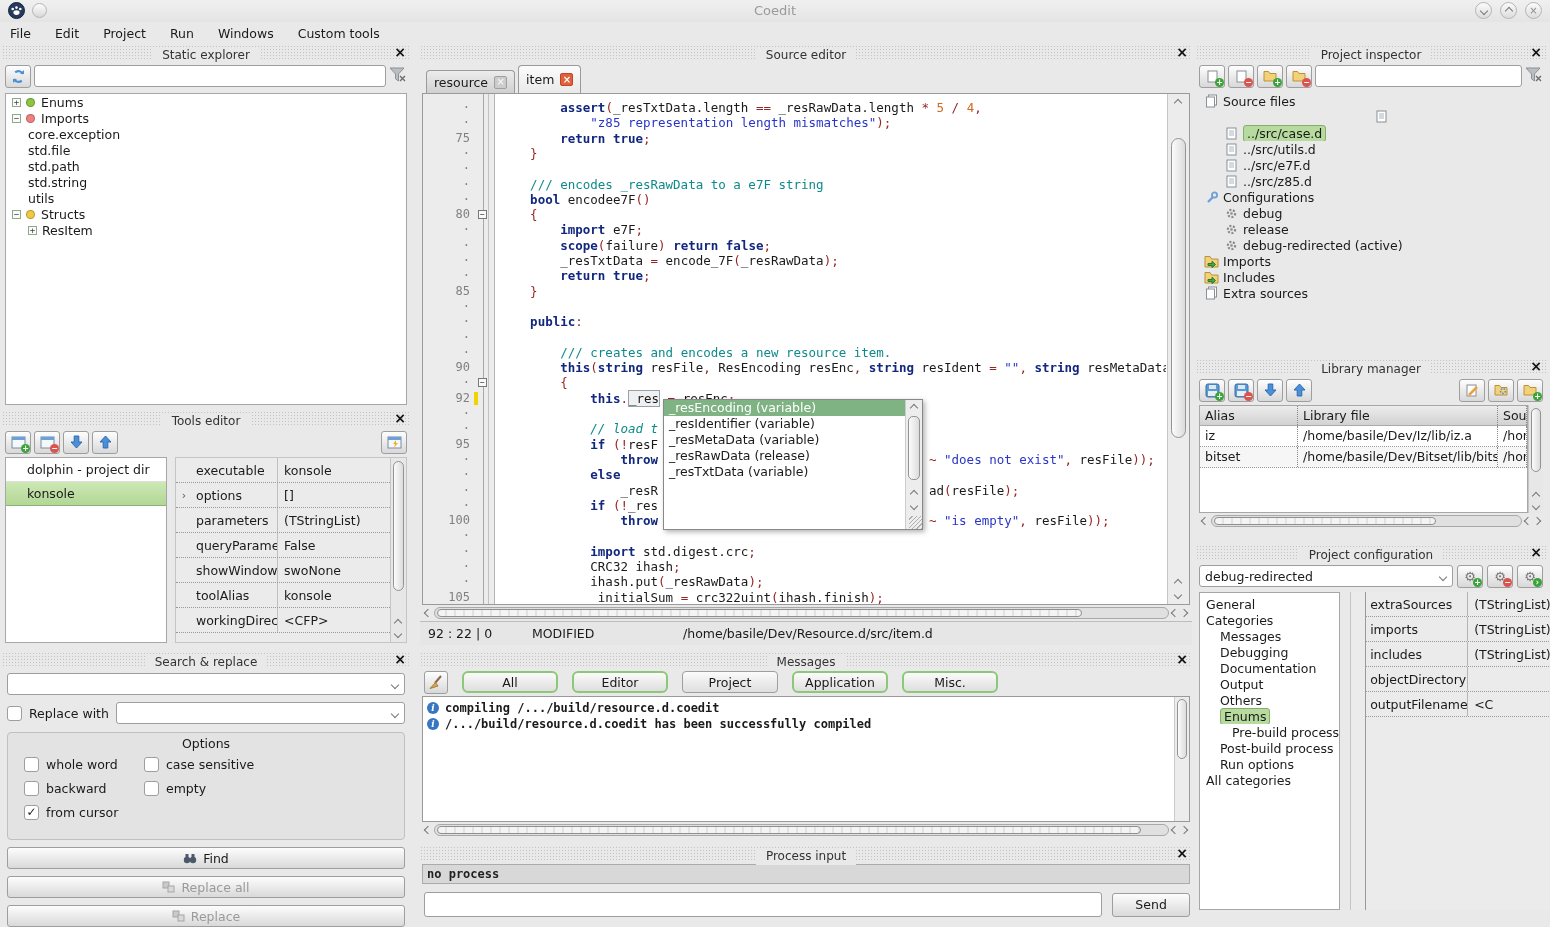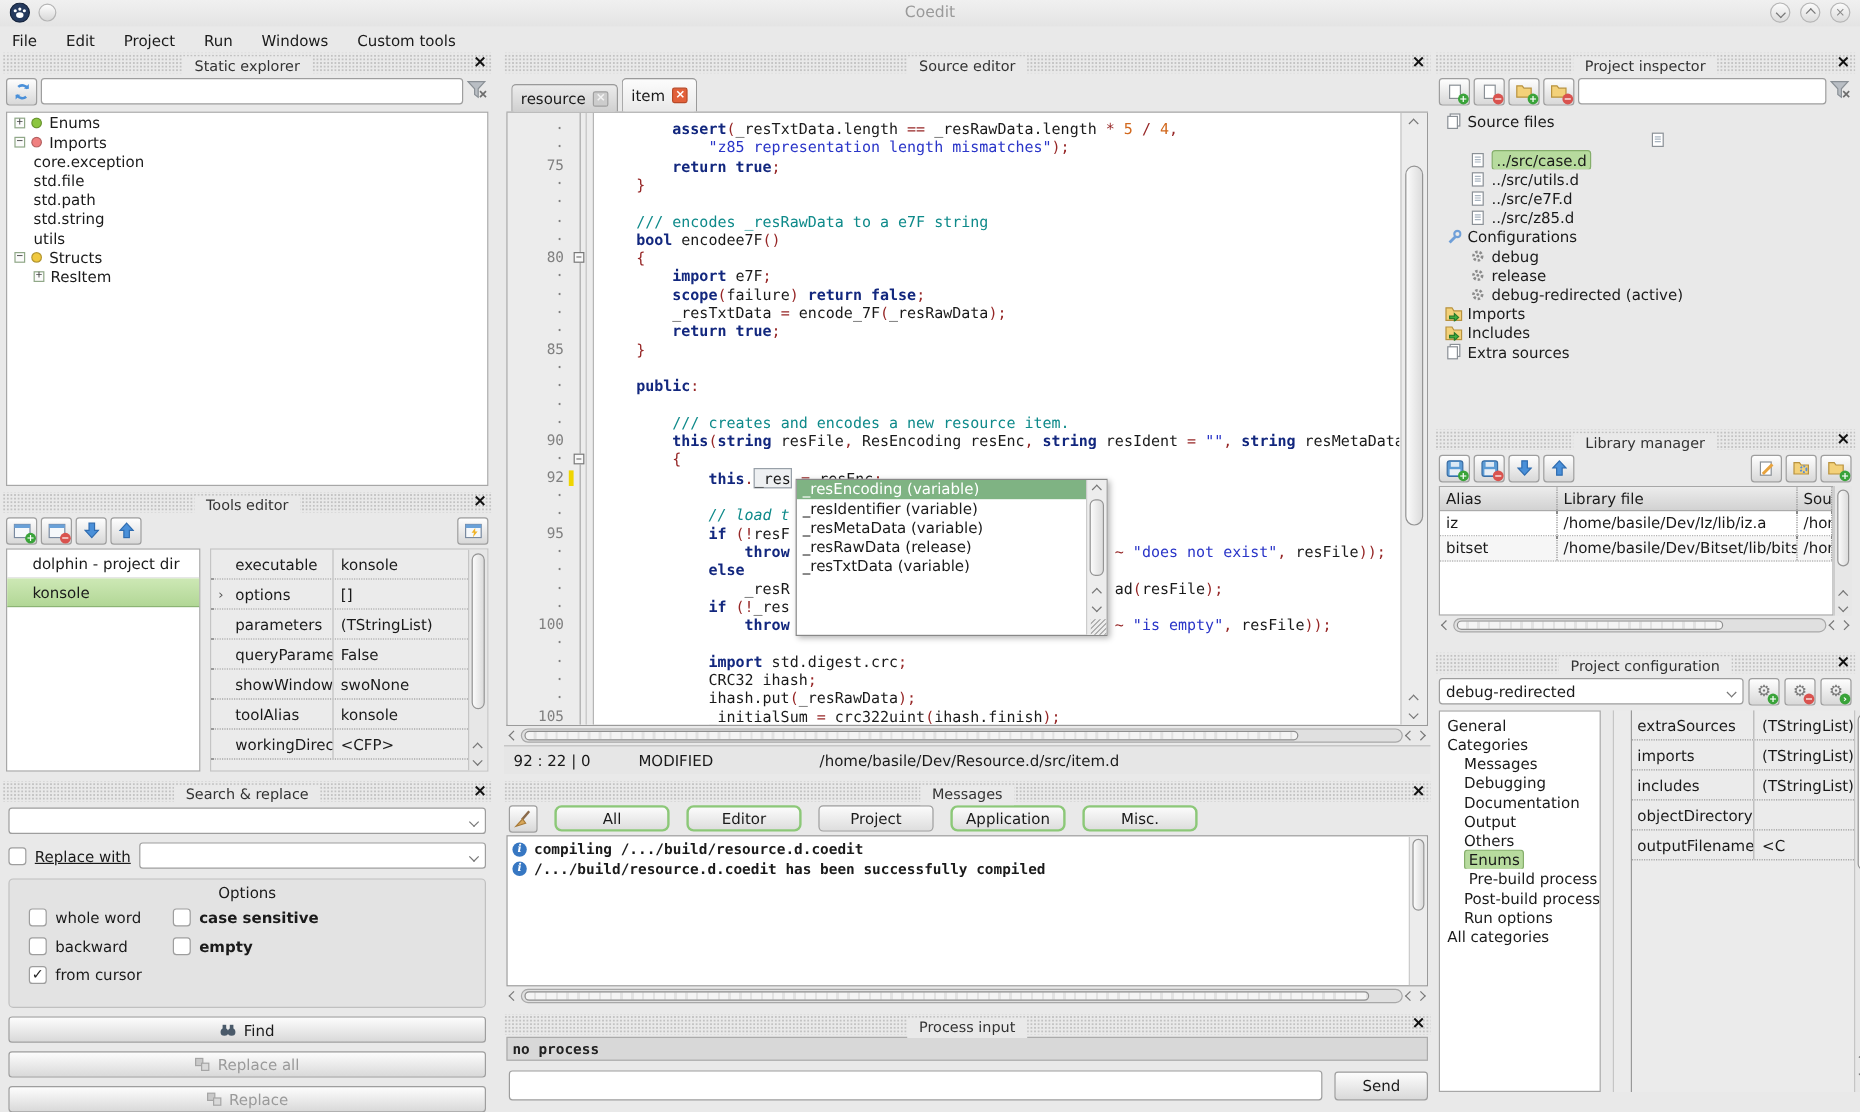--- a/index.html
+++ b/index.html
@@ -127,28 +127,28 @@
   .tecontent{display:flex;margin:0 3px;gap:8px;height:186px;}
   .telist{width:162px;background:#fff;border:1px solid #a7a7a7;font-size:12.5px;}
   .teitem{height:24px;line-height:23px;padding-left:21px;border-bottom:1px solid #e0e0e0;}
   .teitem.sel{background:linear-gradient(#cde8b5,#b2d796);border-bottom:1px solid #8cb474;}
   .tegrid{flex:1;display:flex;background:#ebebeb;border:1px solid #c5c5c5;}
   .tegridin{flex:1;}
   #search-replace{left:2px;top:651px;width:408px;height:274px;}
   .srbody{padding:5px 5px 0 5px;}
   .combo{height:22px;border:1px solid #9e9e9e;border-radius:3px;background:#fff;position:relative;}
   .combo .cv{position:absolute;right:6px;top:8px;}
-  .srrow{display:flex;align-items:center;margin-top:7px;gap:7px;text-decoration:underline;}
+  .srrow{display:flex;align-items:center;margin-top:7px;gap:7px;}
   .ckbox{width:15px;height:15px;border:1px solid #9e9e9e;border-radius:3px;background:#fff;flex:none;
          font:bold 12px/13px "DejaVu Sans",sans-serif;text-align:center;color:#222;}
   .grpbox{margin-top:8px;border:1px solid #c0c0c0;border-radius:4px;background:#e3e3e3;height:108px;padding-top:3px;}
   .grptitle{text-align:center;font-size:12.5px;margin-bottom:6px;}
   .optrow{display:flex;margin:0 0 9px 16px;}
   .optitem{display:flex;align-items:center;gap:7px;width:120px;font-size:12.5px;}
-  .optitem.wide{width:150px;font-weight:bold;}
+  .optitem.wide{width:150px;}
   .bigbtn{margin-top:7px;width:100%;height:22px;gap:6px;}
   .bigbtn.disabled{color:#9a9a9a;}
   
   #project-inspector{left:1196px;top:44px;width:350px;height:312px;}
   .pitree{margin:2px 3px 0 3px;height:260px;}
   #library-manager{left:1196px;top:358px;width:350px;height:182px;}
   .lmtable{margin:0 3px;display:flex;height:108px;}
   .lmin{flex:1;background:#fff;border:1px solid #a7a7a7;overflow:hidden;}
   .lmhead{display:flex;height:20px;background:linear-gradient(#ececec,#d2d2d2);border-bottom:1px solid #aaa;font-size:12.5px;}
   .lmhc{padding-left:5px;border-right:1px dotted #888;line-height:19px;white-space:nowrap;overflow:hidden;}
@@ -905,21 +905,21 @@
           </div>
           <div class="trow" style="padding-left: 20px;">
             <span>Output</span>
           </div>
           <div class="trow" style="padding-left: 20px;">
             <span>Others</span>
           </div>
           <div class="trow" style="padding-left: 20px;">
             <span class="sel-green">Enums</span>
           </div>
-          <div class="trow" style="padding-left: 12px; margin-left: 12px;">
+          <div class="trow" style="padding-left: 32px;">
             <span>Pre-build process</span>
           </div>
           <div class="trow" style="padding-left: 20px;">
             <span>Post-build process</span>
           </div>
           <div class="trow" style="padding-left: 20px;">
             <span>Run options</span>
           </div>
           <div class="trow" style="padding-left: 6px;">
             <span>All categories</span>

